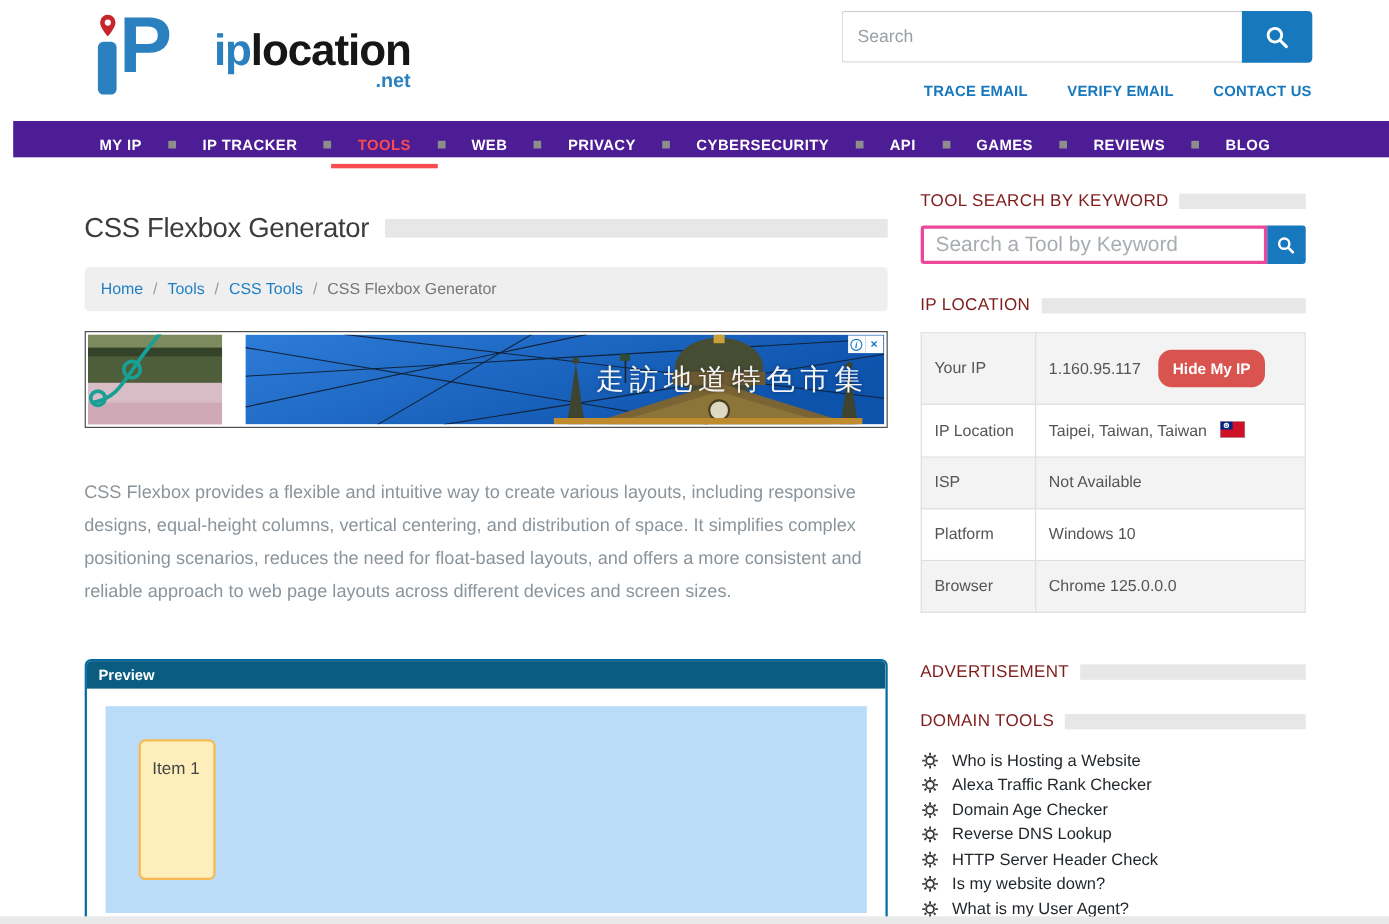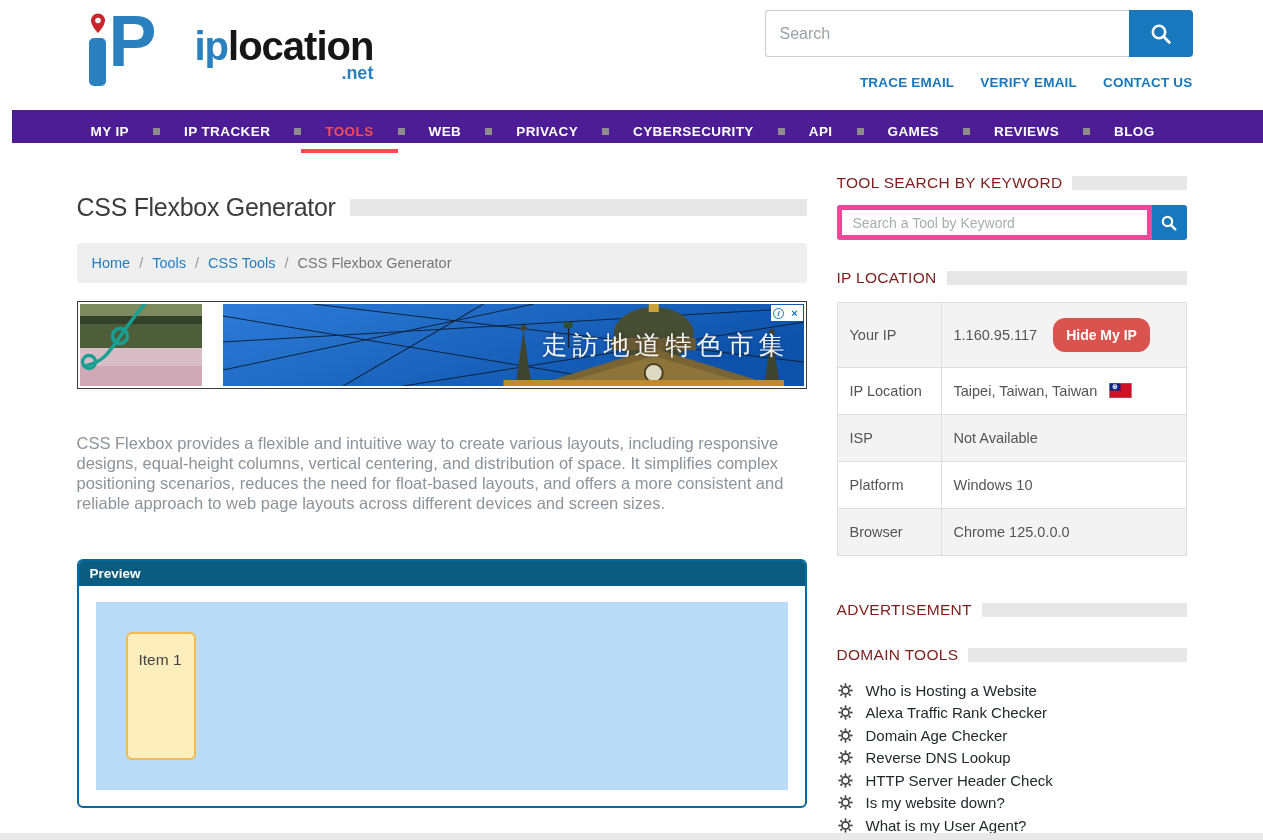--- a/index.html
+++ b/index.html
@@ -18,21 +18,21 @@
   .logo-word { margin-top:14px; line-height:1; }
   .logo-word .big { font-size:40px; font-weight:700; letter-spacing:-1px; }
   .logo-ip { color:#2b80c0; } .logo-loc { color:#161616; }
   .logo-net { display:block; text-align:right; color:#2b80c0; font-size:18px; font-weight:700; margin-top:-2px; }
   .hsearch { position:absolute; right:-6px; top:10px; display:flex; }
   .hsearch input { width:364px; height:47px; border:1px solid #ccc; border-right:none; border-radius:3px 0 0 3px;
                    padding:0 14px; font-size:16px; color:#555; outline:none; }
   .hsearch input::placeholder { color:#9aa0a6; }
   .hsearch button { width:64px; height:47px; background:#1778be; border:none; border-radius:0 4px 4px 0; cursor:pointer;
                     display:flex; align-items:center; justify-content:center; }
-  .hlinks { position:absolute; right:-6px; top:75px; display:flex; gap:26px; }
+  .hlinks { position:absolute; right:-6px; top:75px; display:flex; gap:36px; }
   .hlinks a { color:#1778be; font-size:13.5px; font-weight:700; text-decoration:none; letter-spacing:.2px; }
 
   
   .nav { background:#4c1d95; height:33px;margin-left:12px; }
   .nav .container { display:flex; align-items:center; height:43px; }
   .nav-item { position:relative; height:43px; display:flex; align-items:center; padding:0 24px;
               color:#fff; font-size:13.5px; font-weight:700; letter-spacing:.4px; cursor:pointer; }
   .nav-item.first { padding-left:8px; }
   .nav-item.active { color:#fa4b50; }
   .nav-underline { position:absolute; left:0; right:0; bottom:0; height:4px; background:#fa4b50; }
@@ -61,39 +61,39 @@
   .ad-right svg { display:block; }
   .ad-caption { position:absolute; right:14px; top:24px; color:#f2f4f6; font-size:26px; letter-spacing:5px;
                 text-shadow:0 0 4px rgba(0,0,0,.35); white-space:nowrap; }
   .ad-controls { position:absolute; right:3px; top:3px; display:flex; }
   .ad-ctl { width:16px; height:16px; background:#fdfdfd; color:#1778be; font-size:11px; font-weight:700;
             display:flex; align-items:center; justify-content:center; cursor:pointer; }
   .ad-ctl.info { border:0; border-radius:0; }
   .ad-ctl.info span { border:1.4px solid #1778be; border-radius:50%; width:11px; height:11px; display:flex;
                       align-items:center; justify-content:center; font-size:8px; font-style:italic; }
 
-  .description { margin-top:44px; color:#8b949b; font-size:16.5px; line-height:20px; }
+  .description { margin-top:44px; color:#8b949b; font-size:16.5px; line-height:30px; }
 
   .preview-panel { margin-top:46px; border:2px solid #0369a1; border-radius:6px; overflow:hidden; background:#fff; }
   .preview-header { background:#0a5d80; color:#fff; font-size:13.5px; font-weight:700; padding:5px 11px; }
   .preview-body { padding:16px 17px; }
   .flex-container { background:#badcf8; height:188px; display:flex; padding:30px; align-items:stretch; }
   .flex-item { width:70px; background:#fdeebc; border:2px solid #f5b950; border-radius:6px;
                padding:17px 0 0 11px; font-size:15.5px; color:#444; }
 
   .bottom-strip { position:fixed; left:0; right:0; bottom:0; height:7px; background:#e9e9e9; }
 
   
   .side-heading { display:flex; align-items:center; margin-bottom:0; }
   .side-heading h2 { font-size:15.5px; font-weight:500; color:#7f1d1d; letter-spacing:.3px; white-space:nowrap; }
   .side-heading .bar { flex:1; height:14px; background:#e7e7e7; margin-left:10px; }
 
   .tool-search { margin-top:13px; display:flex; }
-  .tool-search input { flex:1; height:35px; border:5px solid #ec4899; border-radius:3px 0 0 3px; padding:0 11px;
-                       font-size:14px; color:#555; outline:none; }
+  .tool-search input { flex:1; height:35px; border:3px solid #ec4899; border-radius:3px 0 0 3px; padding:0 11px;
+                       font-size:19px; color:#555; outline:none; }
   .tool-search input::placeholder { color:#a8adb2; }
   .tool-search button { width:35px; height:35px; background:#1778be; border:none; border-radius:0 3px 3px 0;
                         cursor:pointer; display:flex; align-items:center; justify-content:center; }
 
   .mt-ip { margin-top:29px; }
   .ip-table { margin-top:15px; width:100%; border-collapse:collapse; font-size:14.5px; color:#555; }
   .ip-table td { border:1px solid #ddd; padding:15px 12px; vertical-align:middle; }
   .ip-table tr:nth-child(odd) { background:#f3f3f3; }
   .ip-table td.lbl { width:104px; }
   .hide-ip-btn { background:#d9534f; color:#fff; border:none; border-radius:12px; font-weight:700; font-size:14px;

